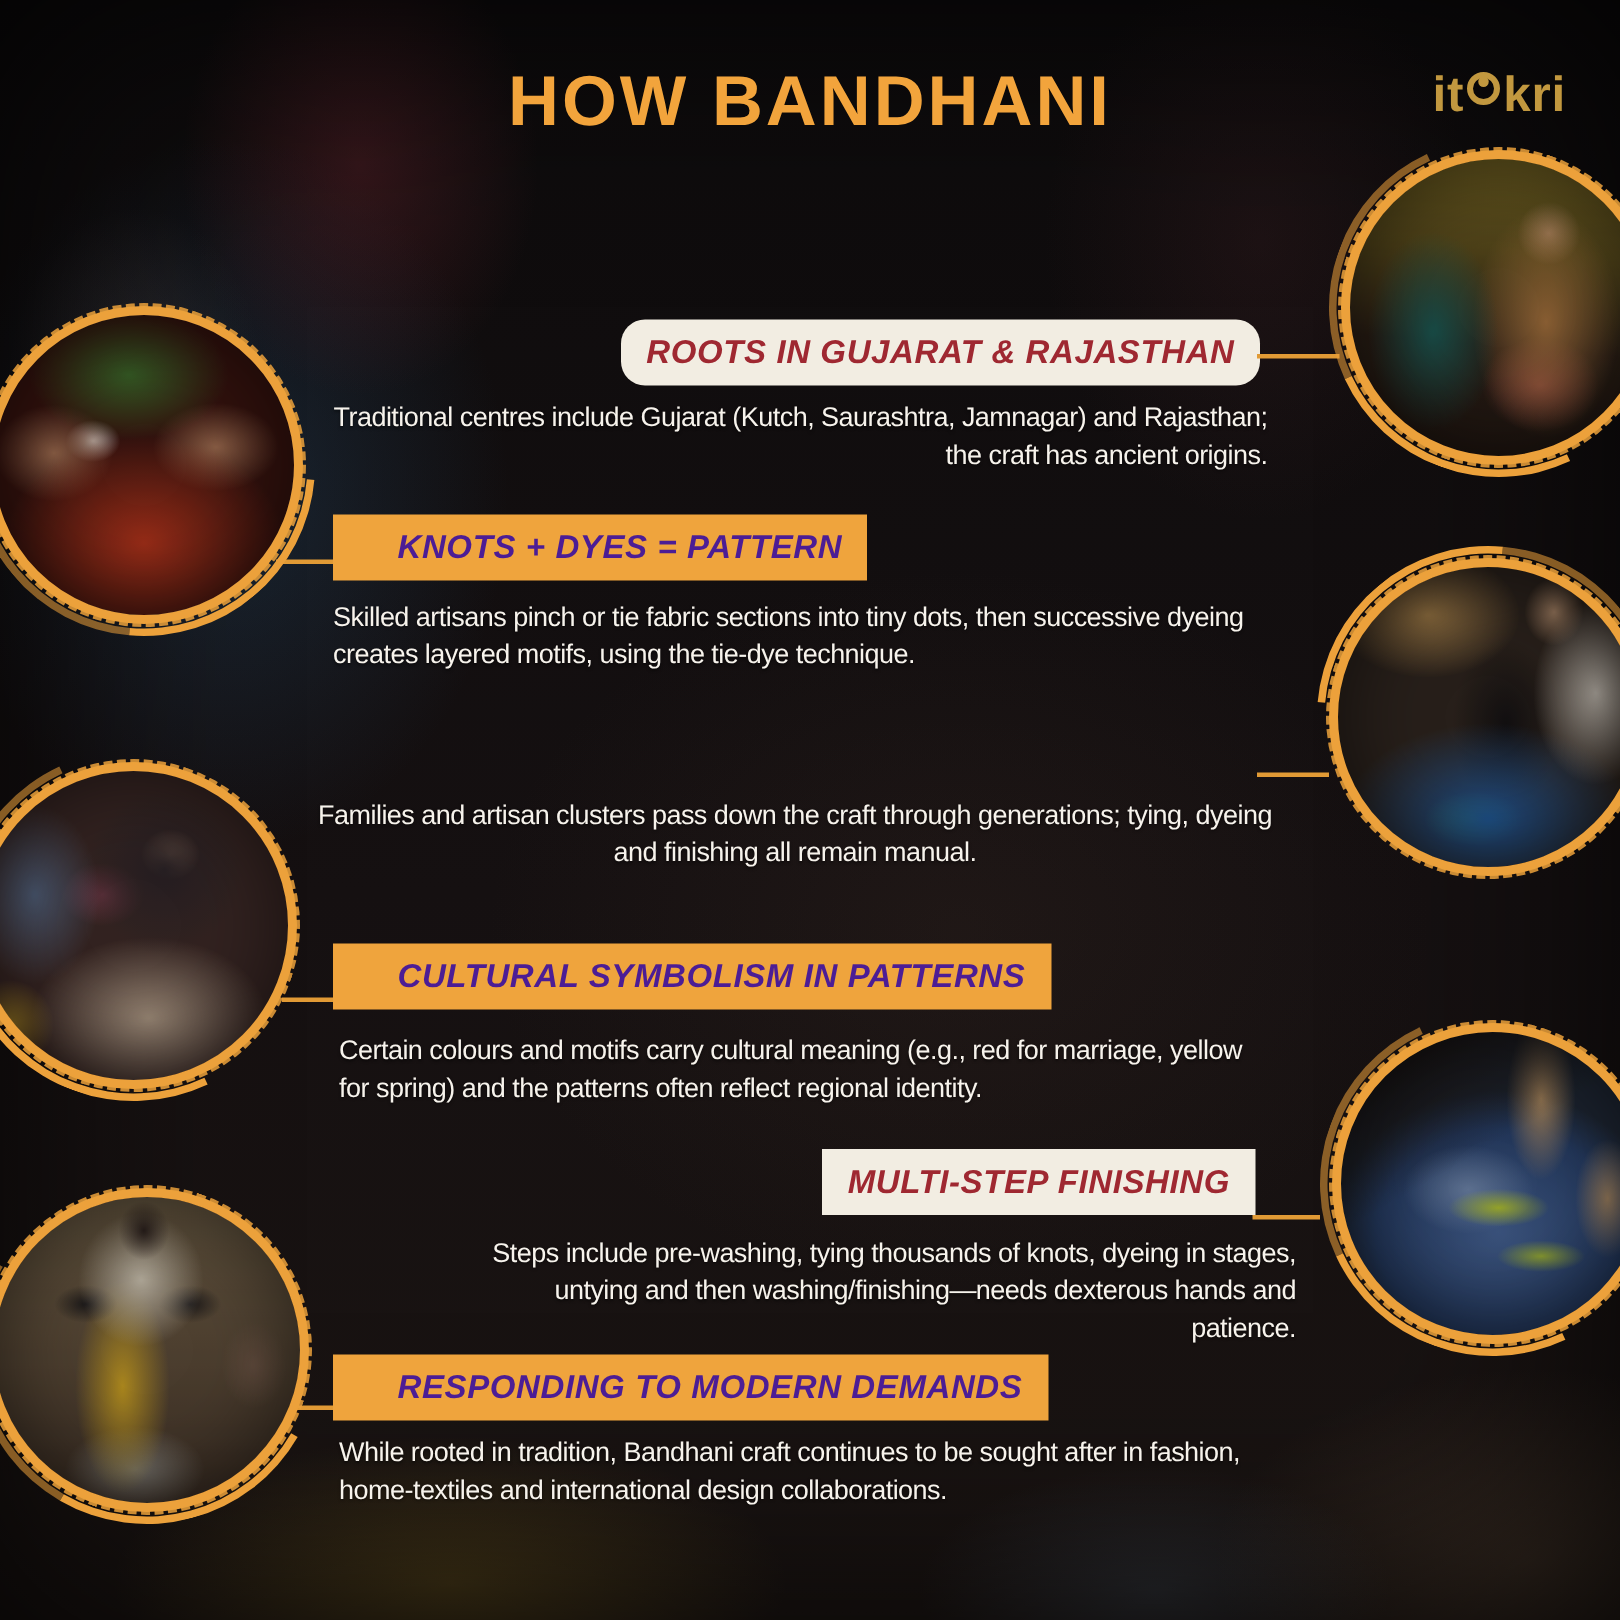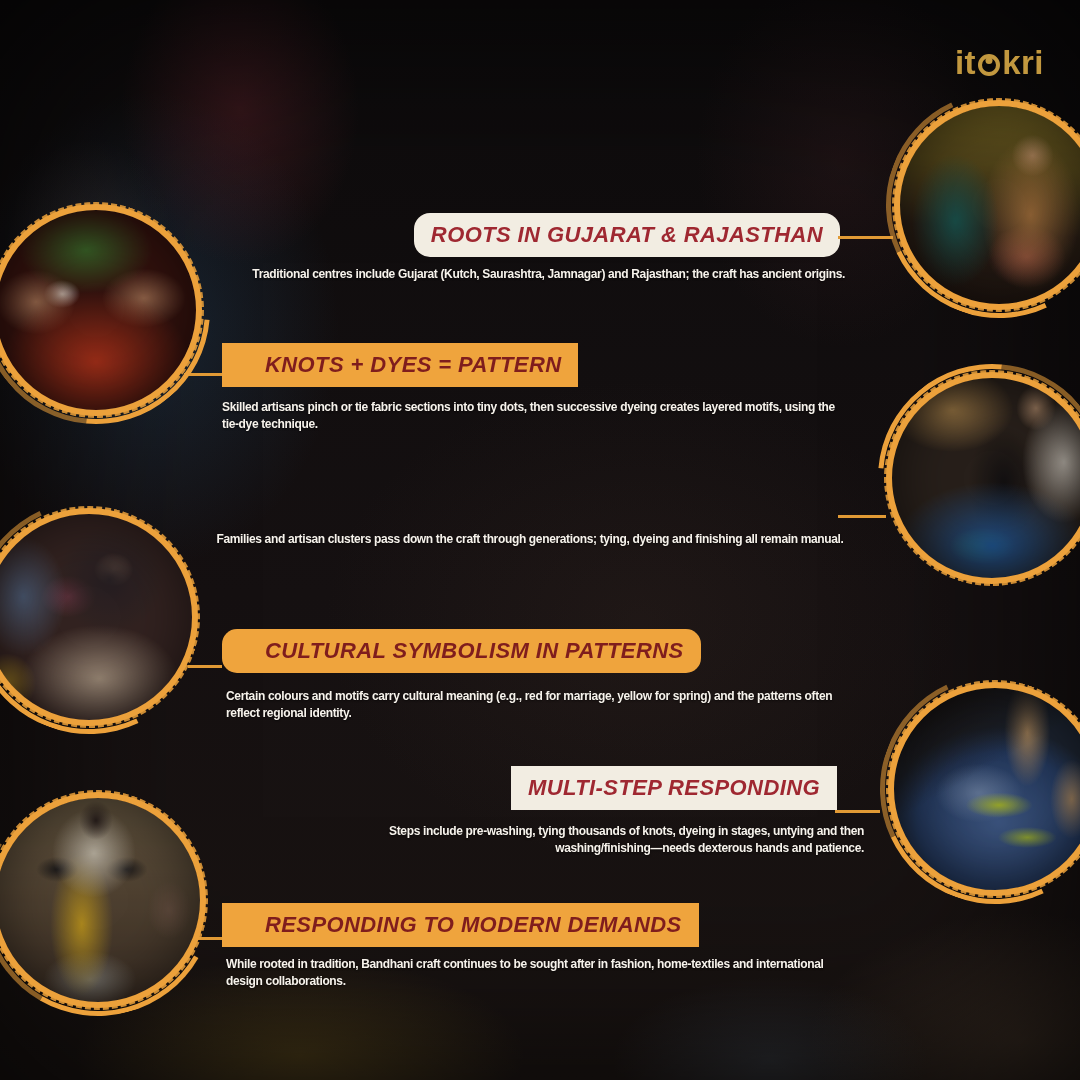--- a/index.html
+++ b/index.html
@@ -22,46 +22,46 @@
       radial-gradient(ellipse 200px 260px at 840px 160px, rgba(80,40,45,.22), transparent 72%);
   }
   .vignette{position:absolute;inset:0;box-shadow:inset 0 0 220px rgba(0,0,0,.8);}
   
   .title{
     position:absolute;top:40px;left:0;width:1080px;text-align:center;
     color:#F2A43C;font-size:47px;font-weight:bold;letter-spacing:2px;line-height:1.16;
   }
   .logo{
     position:absolute;top:44px;right:36px;color:#C2983F;font-size:33px;font-weight:bold;
-    letter-spacing:.5px;display:flex;align-items:center;
+    letter-spacing:.5px;display:flex;
   }
   .logo-o{
     display:inline-block;width:14px;height:14px;border:4px solid #C2983F;border-radius:50%;
     position:relative;margin:4px 2px 0 2px;
   }
   .logo-o::after{
     content:"";position:absolute;width:7px;height:7px;background:#C2983F;border-radius:50%;
     left:50%;top:-1px;transform:translateX(-50%);
   }
   
   .chip{
     position:absolute;font-style:italic;font-weight:bold;font-size:22px;
     padding:9px 17px;letter-spacing:.4px;white-space:nowrap;
   }
   .chip.cream{background:#F2EDE2;color:#9F2831;}
-  .chip.orange{background:#EFA43D;color:#7f1d1d;padding-left:43px;}
+  .chip.orange{background:#EFA43D;color:#4c1d95;padding-left:43px;}
   .chip-1{top:213px;right:240px;border-radius:16px;}
   .chip-2{top:343px;left:222px;}
   .chip-3{top:477px;right:240px;}
-  .chip-4{top:629px;left:222px;border-radius:15px;}
+  .chip-4{top:629px;left:222px;}
   .chip-5{top:766px;right:243px;}
   .chip-6{top:903px;left:222px;text-align:right;}
   
   .body-text{
-    position:absolute;color:#F7F3EC;font-weight:bold;font-size:12px;
+    position:absolute;color:#F7F3EC;font-weight:normal;font-size:18px;
     letter-spacing:-.35px;line-height:1.38;text-shadow:0 1px 2px rgba(0,0,0,.55);
   }
   .body-1{top:266px;right:235px;width:632px;text-align:right;}
   .body-2{top:399px;left:222px;width:632px;text-align:left;}
   .body-3{top:531px;right:218px;width:664px;text-align:center;}
   .body-4{top:688px;left:226px;width:615px;text-align:left;}
   .body-5{top:823px;right:216px;width:560px;text-align:right;}
   .body-6{top:956px;left:226px;width:610px;text-align:left;}
   
   .connector{position:absolute;height:3px;background:#E19A35;}
@@ -147,20 +147,21 @@
     linear-gradient(180deg,#74654c 0%,#5b4c3a 55%,#41342a 100%);}
 </style>
 </head>
 <body>
 
 <div class="frame">
   <div class="bg"></div>
   <div class="vignette"></div>
 
   <div class="title">
+    <div>HOW BANDHANI</div>
   </div>
 
   <div class="logo">
     <span>it</span>
       <span class="logo-o"></span>
       <span>kri</span>
   </div>
 
   <div class="chip cream chip-1">ROOTS IN GUJARAT &amp; RAJASTHAN</div>
   <div class="connector conn-1"></div>
@@ -170,21 +171,21 @@
   <div class="connector conn-2"></div>
   <div class="body-text body-2">Skilled artisans pinch or tie fabric sections into tiny dots, then successive dyeing creates layered motifs, using the tie-dye technique.</div>
 
   <div class="connector conn-3"></div>
   <div class="body-text body-3">Families and artisan clusters pass down the craft through generations; tying, dyeing and finishing all remain manual.</div>
 
   <div class="chip orange chip-4">CULTURAL SYMBOLISM IN PATTERNS</div>
   <div class="connector conn-4"></div>
   <div class="body-text body-4">Certain colours and motifs carry cultural meaning (e.g., red for marriage, yellow for spring) and the patterns often reflect regional identity.</div>
 
-  <div class="chip cream chip-5">MULTI-STEP RESPONDING</div>
+  <div class="chip cream chip-5">MULTI-STEP FINISHING</div>
   <div class="connector conn-5"></div>
   <div class="body-text body-5">Steps include pre-washing, tying thousands of knots, dyeing in stages, untying and then washing/finishing—needs dexterous hands and patience.</div>
 
   <div class="chip orange chip-6">RESPONDING TO MODERN DEMANDS</div>
   <div class="connector conn-6"></div>
   <div class="body-text body-6">While rooted in tradition, Bandhani craft continues to be sought after in fashion, home-textiles and international design collaborations.</div>
 
   <div class="circle circ-1">
     <div class="photo photo-women"></div>
     <div class="ring"></div>

